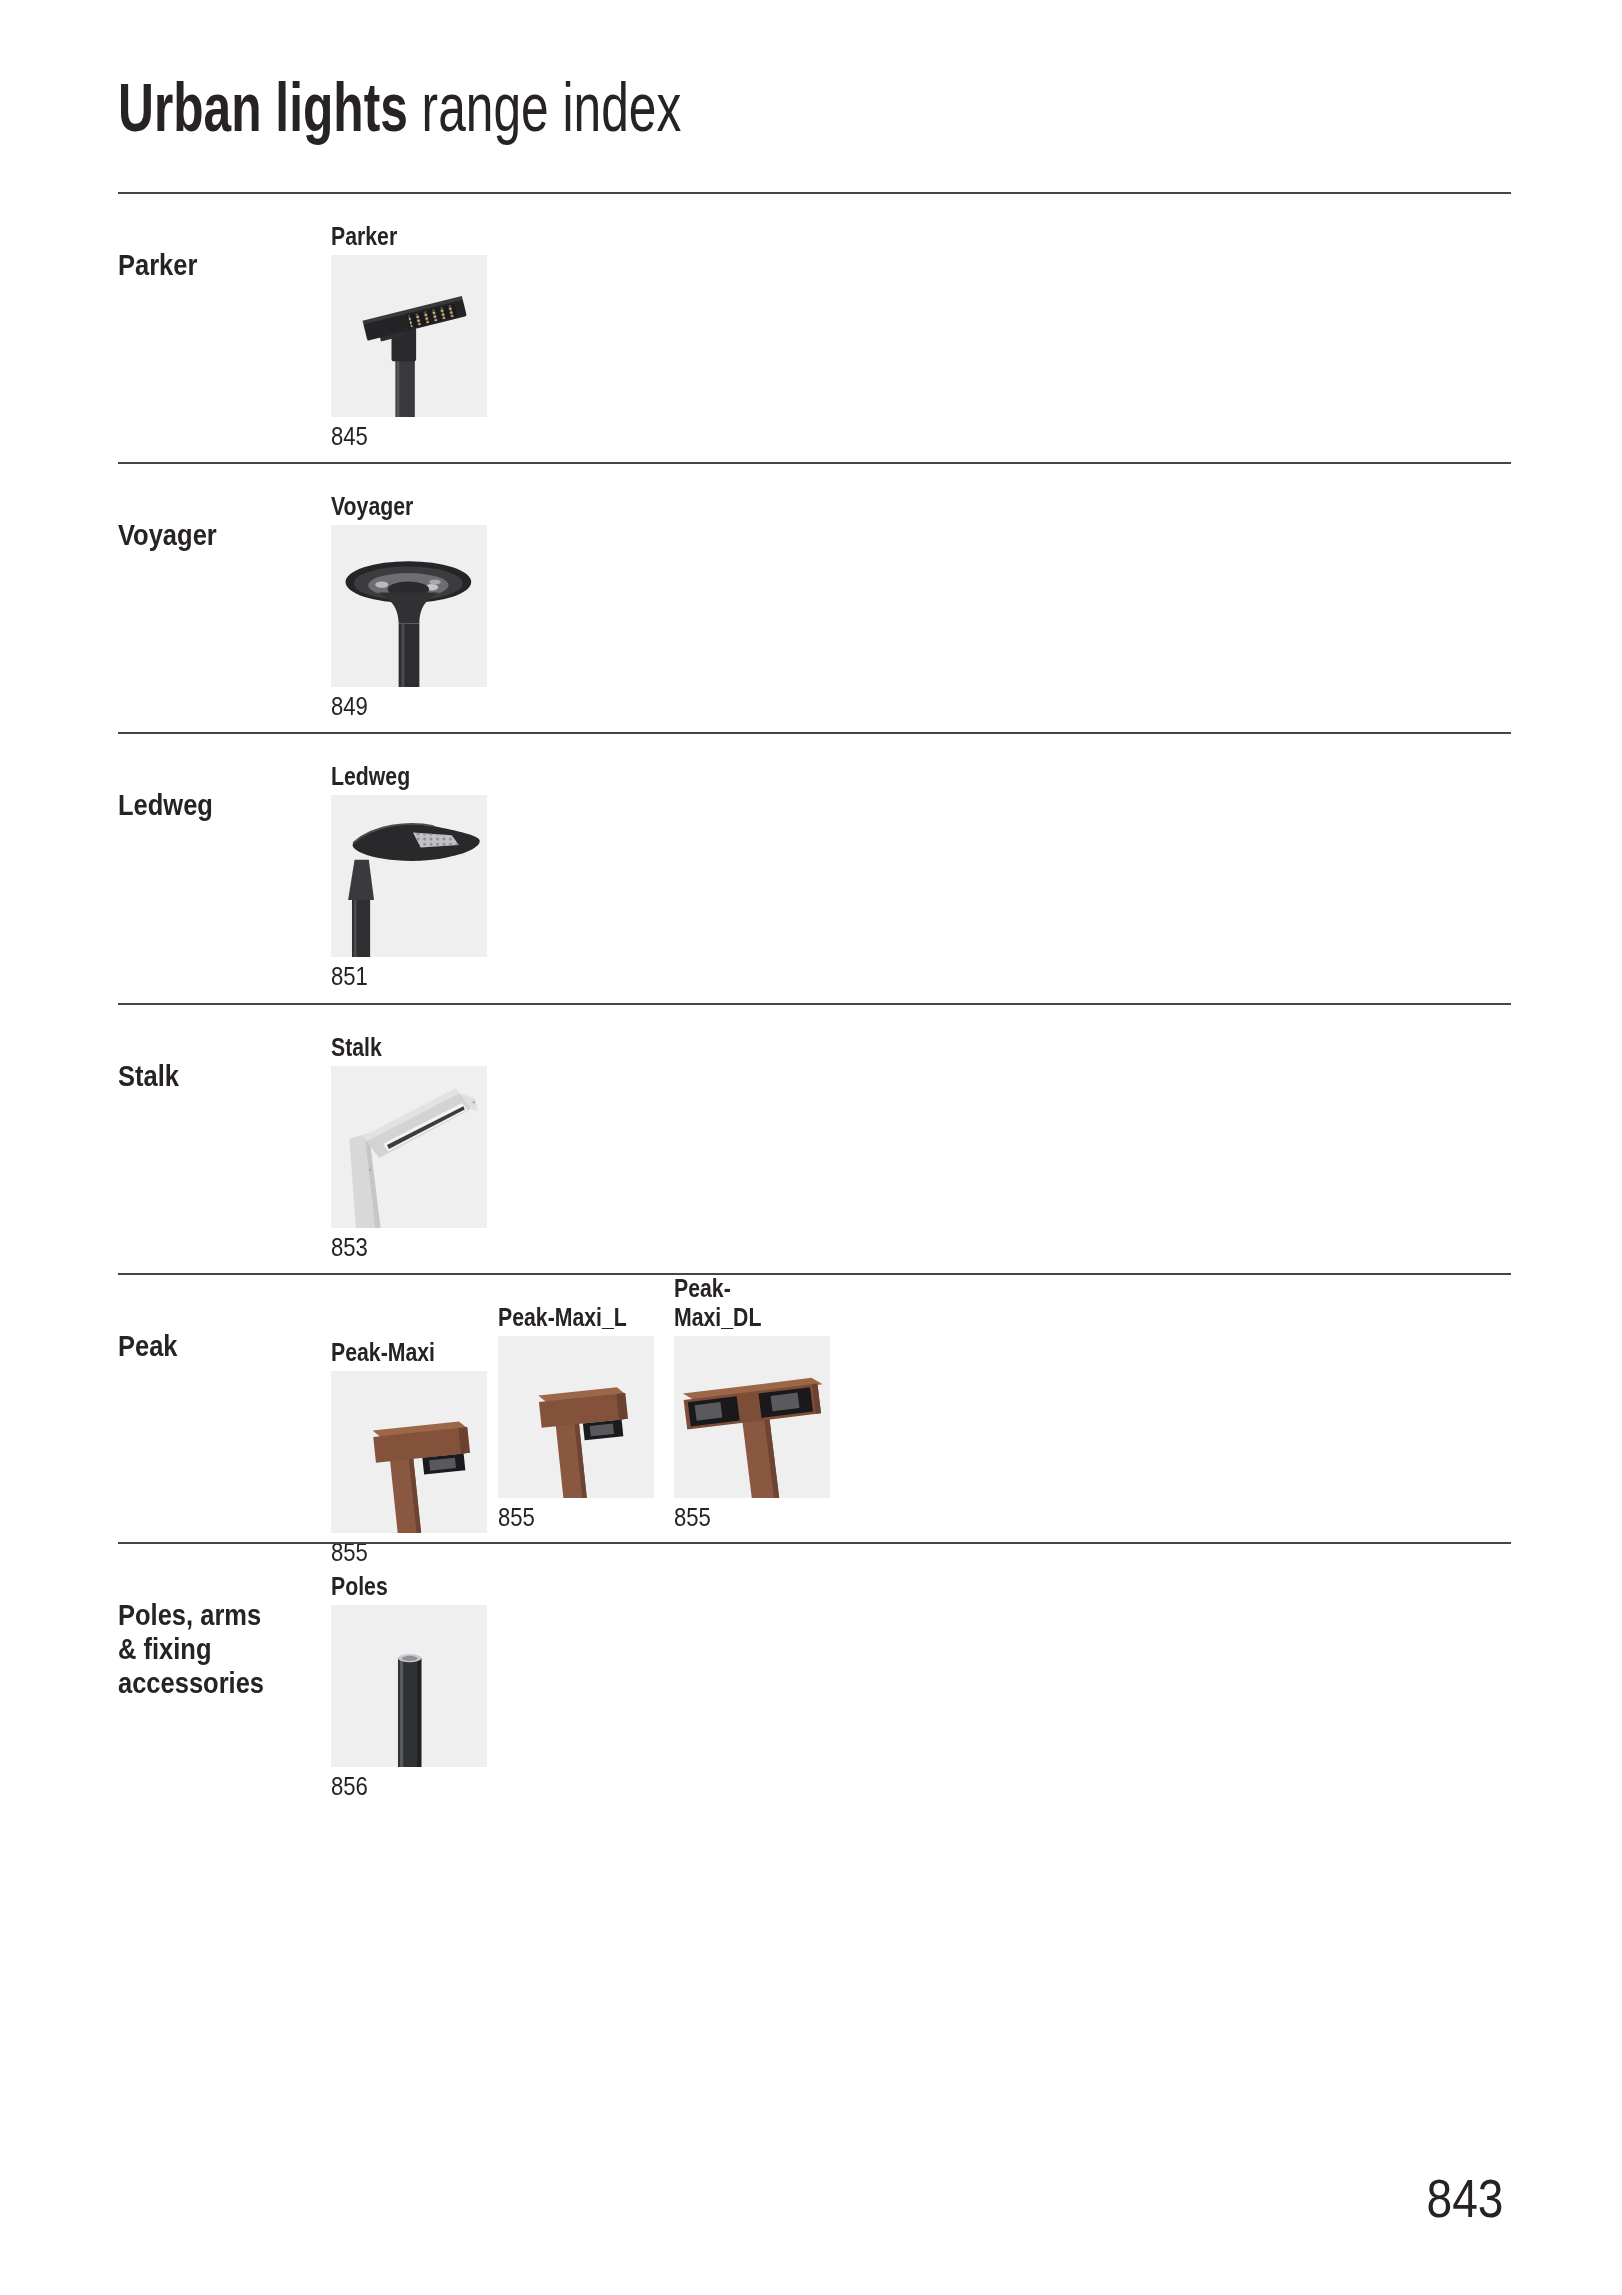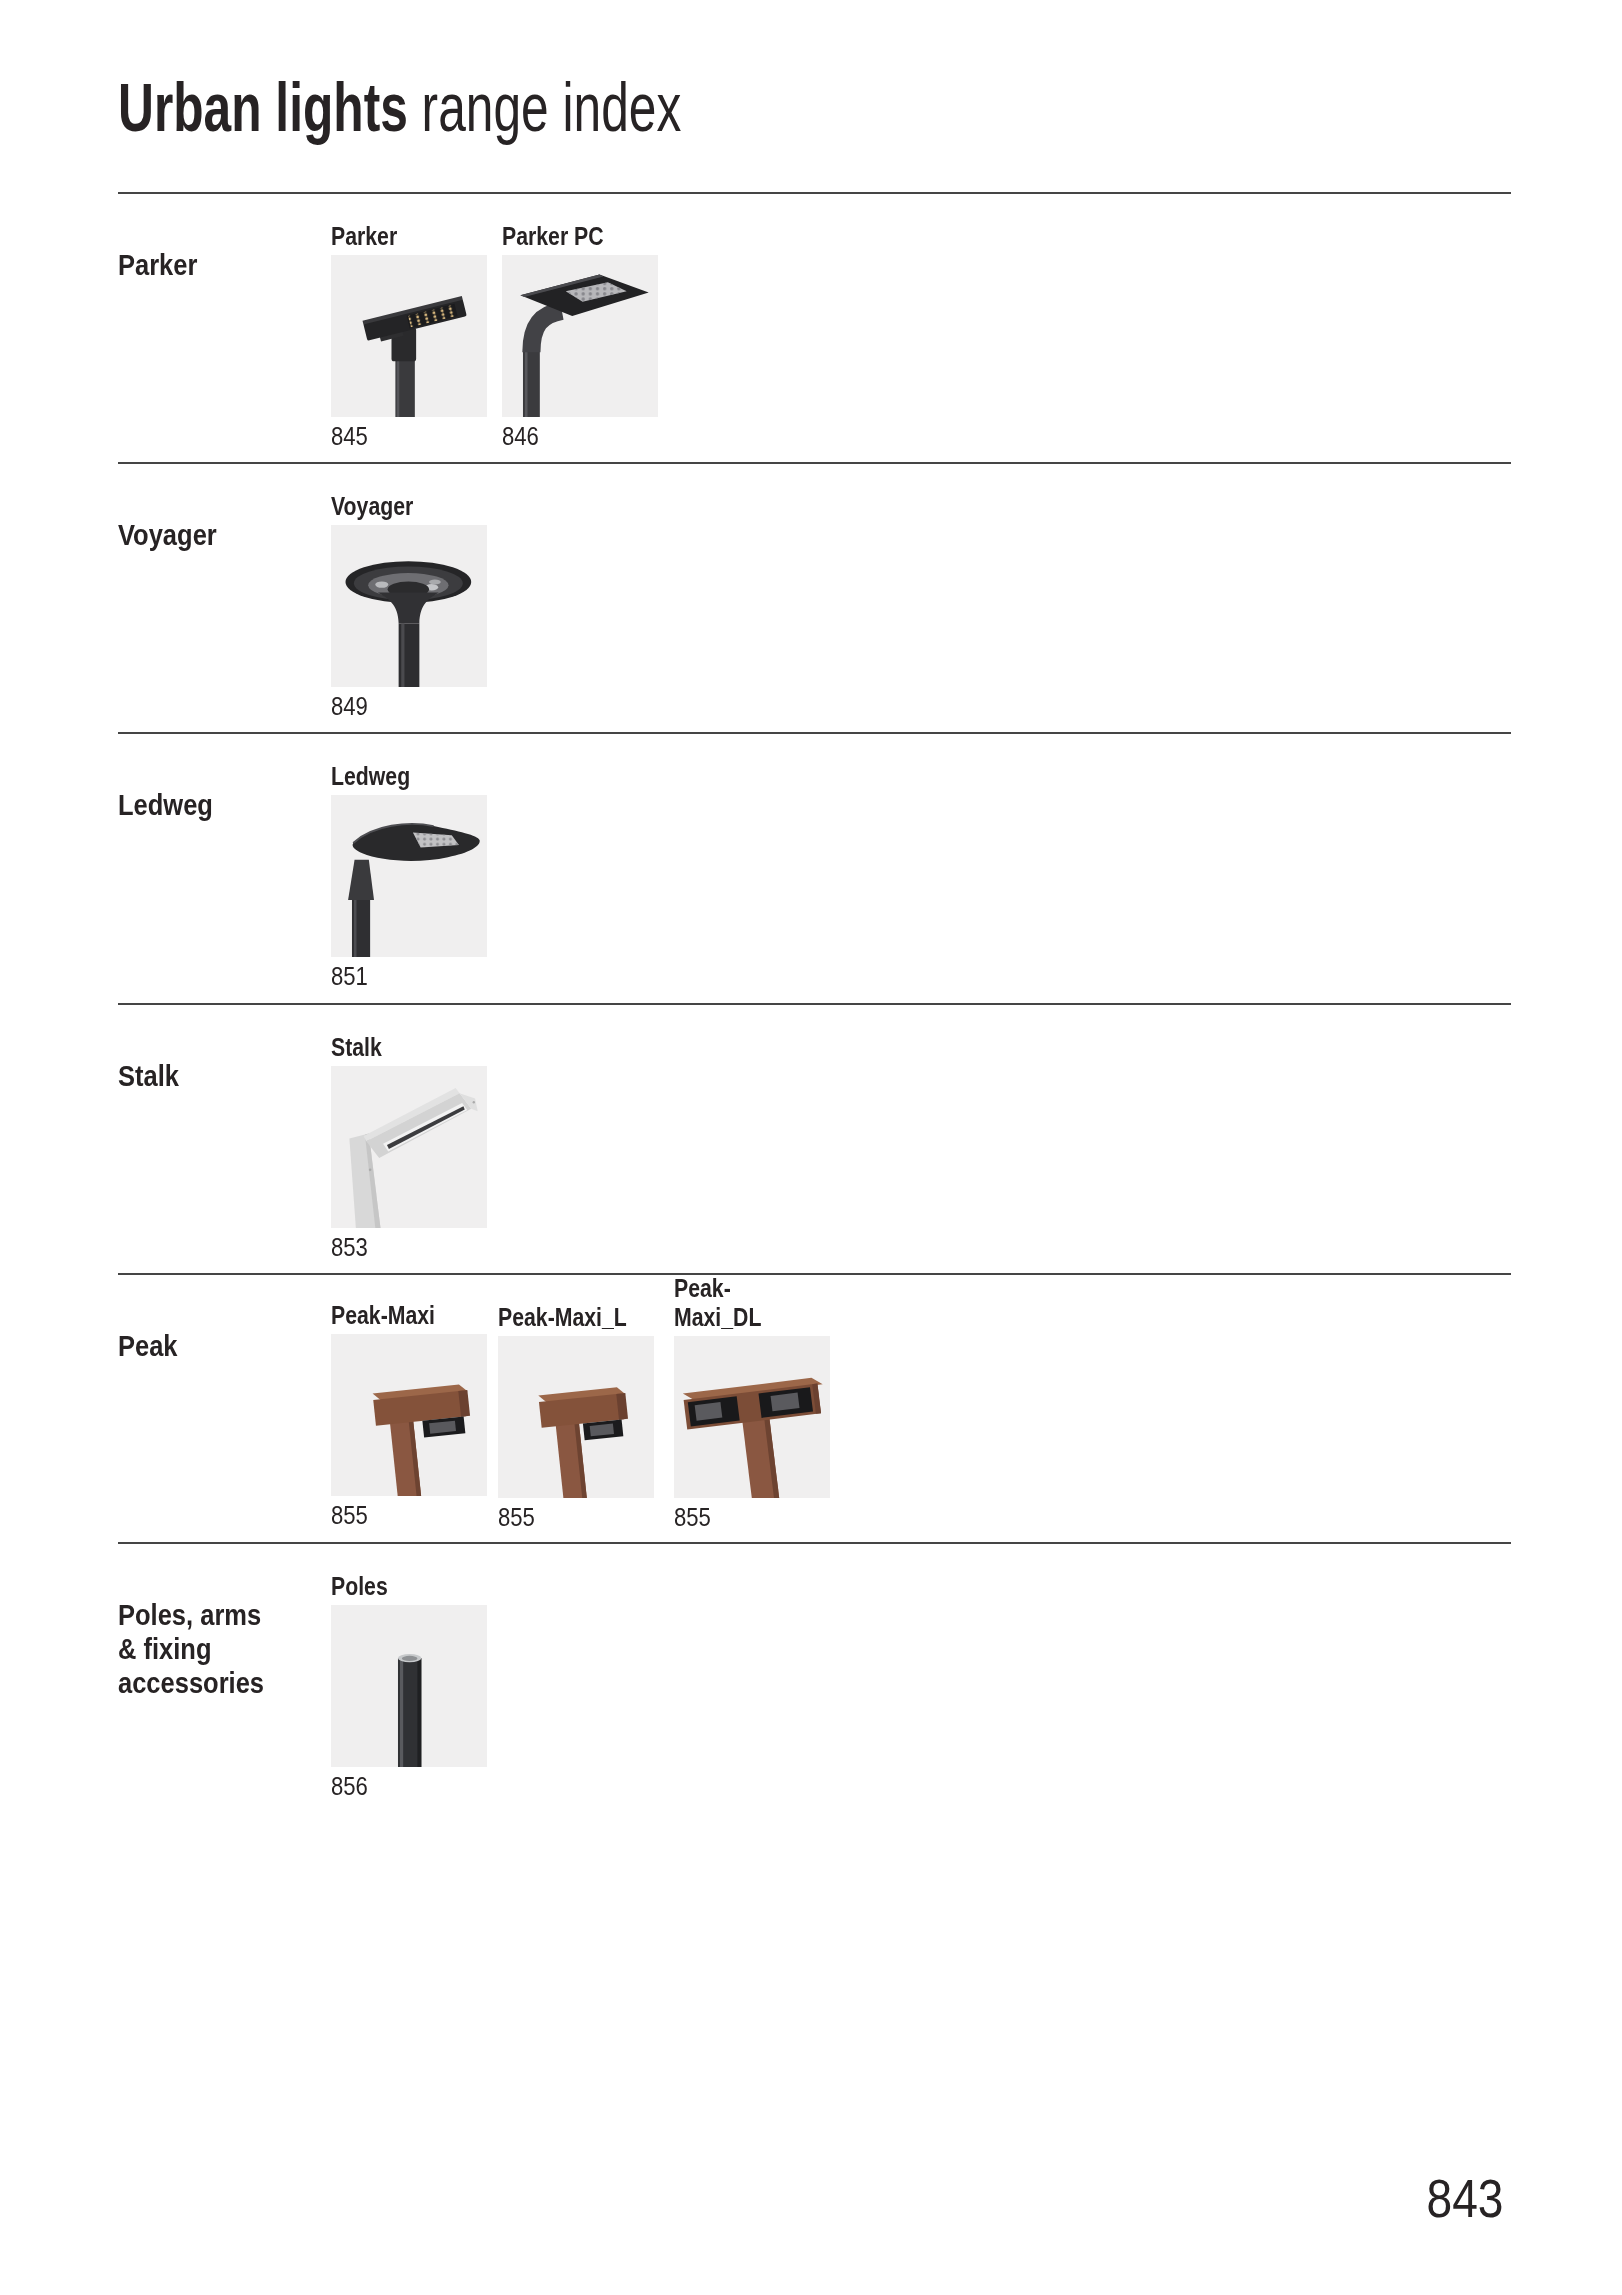--- a/index.html
+++ b/index.html
@@ -58,40 +58,20 @@
           <rect x="50" y="84" width="158" height="8" fill="#39393c"></rect>
           <rect x="50" y="90" width="158" height="26" rx="3" fill="#242426"></rect>
           <rect x="118" y="93" width="76" height="20" fill="#1b1b1d"></rect>
           <rect x="120" y="94" width="72" height="18" fill="url(#pat-parker)"></rect>
         </g>
       </svg>
     </div>
     <div class="pnum">845</div>
   </div>
 
-  <div class="cell" style="left:502px;top:192px">
-    <div class="plabel">Parker PC</div>
-    <div class="thumb">
-      <svg viewBox="0 0 240 250">
-        <defs>
-            <pattern id="pat-ppc" width="11" height="8" patternUnits="userSpaceOnUse">
-              <circle cx="4" cy="4" r="2.6" fill="#87878c"></circle>
-            </pattern>
-          </defs>
-        <rect x="32" y="145" width="26" height="105" fill="#3b3b3e"></rect>
-        <rect x="35" y="145" width="4" height="105" fill="#58585c"></rect>
-        <path d="M 45 150 C 45 108 60 92 92 86" stroke="#424246" stroke-width="28" fill="none"></path>
-        <polygon points="28,62 150,30 226,58 108,94" fill="#222224"></polygon>
-        <polygon points="28,62 150,30 156,33 34,65" fill="#4a4a4e"></polygon>
-        <polygon points="98,56 163,42 192,56 124,72" fill="#b7b7ba"></polygon>
-        <polygon points="98,56 163,42 192,56 124,72" fill="url(#pat-ppc)"></polygon>
-      </svg>
-    </div>
-    <div class="pnum">846</div>
-  </div>
 
   <div class="divider" style="top:462px"></div>
   <div class="section-label" style="top:518px">Voyager</div>
 
   <div class="cell" style="left:331px;top:462px">
     <div class="plabel">Voyager</div>
     <div class="thumb">
       <svg viewBox="0 0 240 250">
         <ellipse cx="119" cy="88" rx="97" ry="32" fill="#252527"></ellipse>
         <ellipse cx="119" cy="90" rx="84" ry="26" fill="#3c3c3f"></ellipse>
@@ -151,21 +131,21 @@
         <circle cx="60" cy="160" r="2" fill="#aaaaaa"></circle>
         <circle cx="220" cy="56" r="1.8" fill="#aaaaaa"></circle>
       </svg>
     </div>
     <div class="pnum">853</div>
   </div>
 
   <div class="divider" style="top:1273px"></div>
   <div class="section-label" style="top:1329px">Peak</div>
 
-  <div class="cell" style="left:331px;top:1271px">
+  <div class="cell" style="left:331px;top:1308px">
     <div class="plabel">Peak-Maxi</div>
     <div class="thumb">
       <svg viewBox="0 0 240 250">
         <g transform="rotate(-6 120 110)">
           <rect x="88" y="120" width="36" height="146" fill="#8a5741"></rect>
           <rect x="117" y="120" width="7" height="146" fill="#6d4331"></rect>
           <polygon points="66,86 200,86 212,98 78,98" fill="#9c6749"></polygon>
           <rect x="66" y="96" width="140" height="40" fill="#84523a"></rect>
           <rect x="198" y="96" width="14" height="40" fill="#6b4130"></rect>
           <rect x="138" y="136" width="64" height="26" fill="#1b1b1d"></rect>

